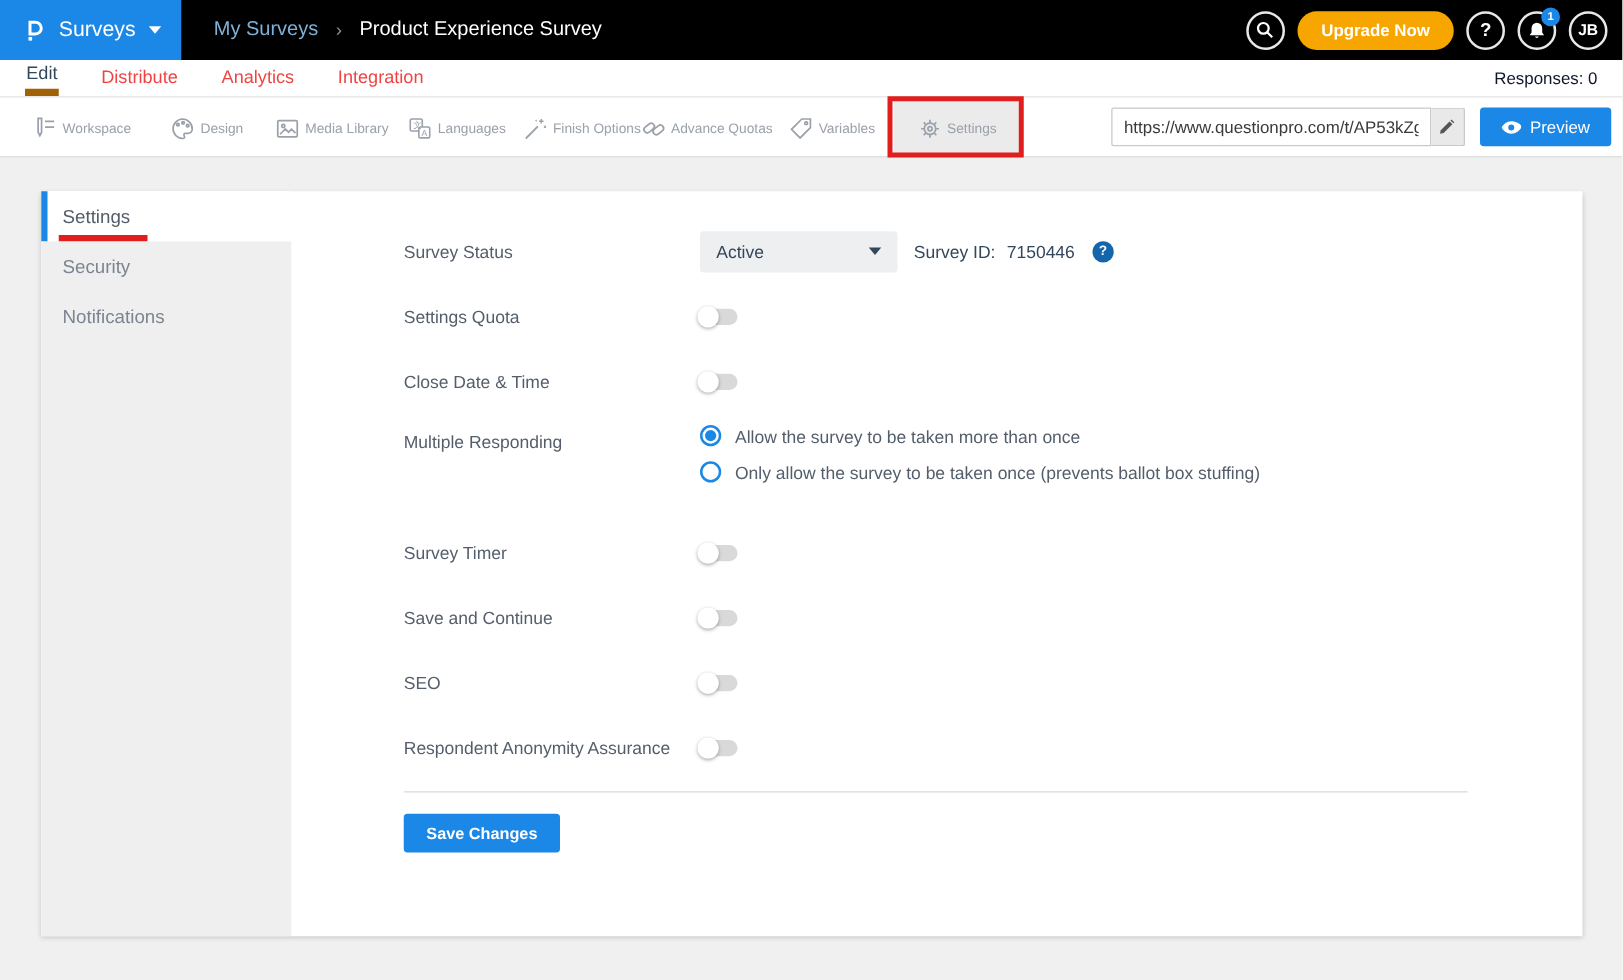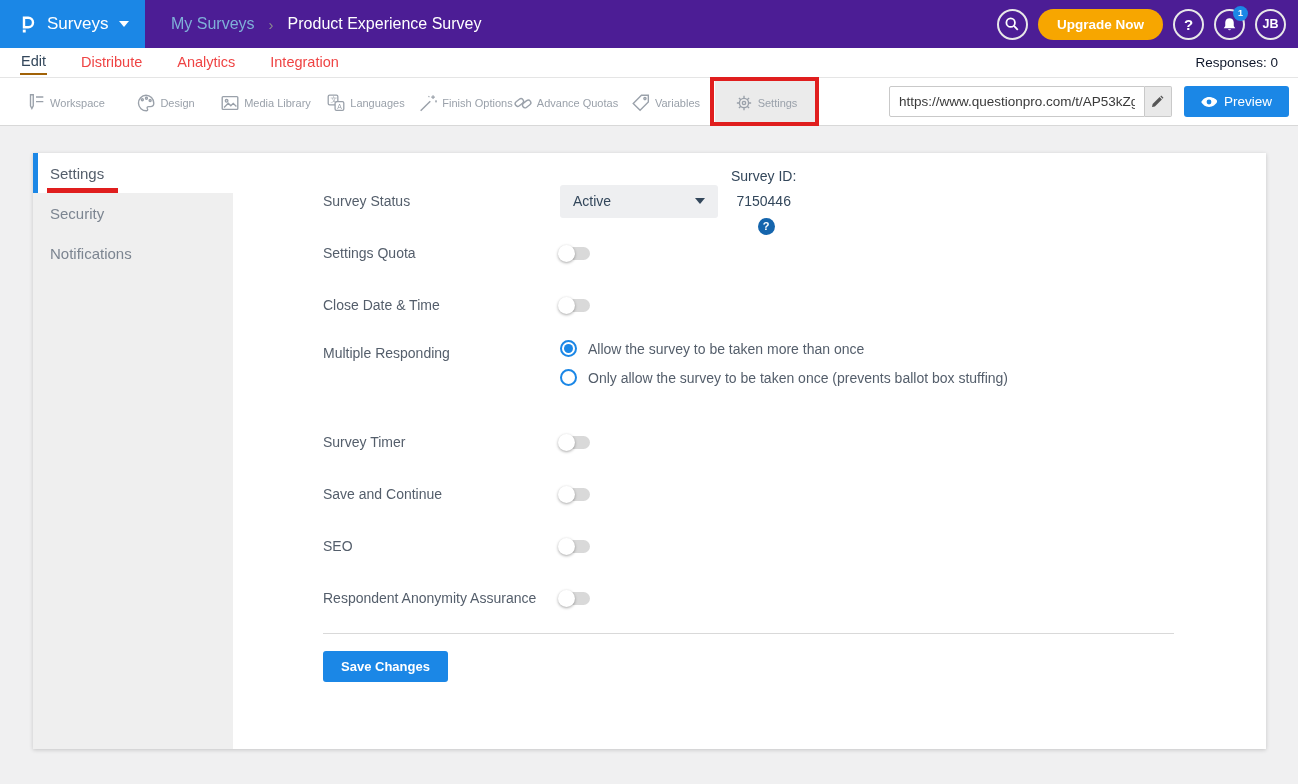--- a/index.html
+++ b/index.html
@@ -6,21 +6,21 @@
   html,body { width:1298px; height:784px; }
   body {
     font-family:"Liberation Sans", sans-serif;
     background:#f0f0f1;
     color:#545e6b;
     overflow:hidden;
   }
   svg { display:block; }
 
   
-  .header { display:flex; align-items:stretch; height:48px; background:#4c1d95; }
+  .header { display:flex; align-items:stretch; height:48px; background:#000000; }
   .brand {
     width:145px; background:#1b87e6; color:#fff;
     display:flex; align-items:center; padding-left:16px; gap:9px; cursor:pointer;
   }
   .brand-name { font-size:17px; }
   .caret-down { width:0; height:0; border-left:5px solid transparent; border-right:5px solid transparent; border-top:6px solid #fff; margin-left:2px; }
   .breadcrumb { display:flex; align-items:center; gap:14px; margin-left:26px; font-size:16px; }
   .crumb-parent { color:#7fb0d8; cursor:pointer; }
   .crumb-sep { color:#8d8d8d; font-size:15px; }
   .crumb-current { color:#fff; }
@@ -36,21 +36,21 @@
   }
   .badge {
     position:absolute; top:-5px; right:-5px; min-width:15px; height:15px; border-radius:50%;
     background:#1b87e6; color:#fff; font-size:9px; font-weight:bold;
     display:flex; align-items:center; justify-content:center;
   }
 
   
   .tabbar { height:29px; background:#fff; display:flex; align-items:center; padding:0 20px; }
   .tab { font-size:14.5px; color:#ef4444; margin-right:33px; padding:3px 1px 4px; cursor:pointer; }
-  .tab.active { color:#33475b; border-bottom:2px solid #a16207; }
+  .tab.active { color:#33475b; border-bottom:6px solid #a16207; }
   .responses { margin-left:auto; color:#0f172a; font-size:13.5px; }
 
   
   .toolbar {
     height:49px; background:#fff; border-top:1px solid #e5e5e5; border-bottom:1px solid #d8d8d8;
     display:flex; align-items:stretch; padding-left:15px; position:relative;
   }
   .tool {
     width:100px; display:flex; align-items:center; justify-content:center;
     gap:3px; cursor:pointer; padding-top:2px;
@@ -108,21 +108,21 @@
   }
   .radio.sel::after { content:""; width:9px; height:9px; border-radius:50%; background:#1b87e6; }
   .radio-text { font-size:14px; color:#545e6b; }
 
   .select-box {
     width:158px; height:33px; background:#eeeff1; border-radius:3px; cursor:pointer;
     display:flex; align-items:center; justify-content:space-between; padding:0 13px;
     font-size:14px; color:#33475b;
   }
   .select-caret { width:0; height:0; border-left:5px solid transparent; border-right:5px solid transparent; border-top:6px solid #33475b; }
-  .surveyid { display:flex; align-items:center; gap:9px; margin-left:13px; font-size:14px; color:#33475b;flex-direction:column; }
+  .surveyid { display:flex; align-items:center; gap:9px; margin-left:13px; font-size:14px; color:#33475b; }
   .help-circle {
     width:17px; height:17px; border-radius:50%; background:#1565ad; color:#fff;
     font-size:11px; font-weight:bold; display:flex; align-items:center; justify-content:center;
     margin-left:5px; cursor:pointer;
   }
 
   .toggle { width:30px; height:13px; background:#d9d9d9; border-radius:7px; position:relative; cursor:pointer; }
   .toggle .knob {
     position:absolute; left:-2px; top:-2px; width:17px; height:17px; border-radius:50%;
     background:#fff; box-shadow:0 1px 3px rgba(0,0,0,.35);

